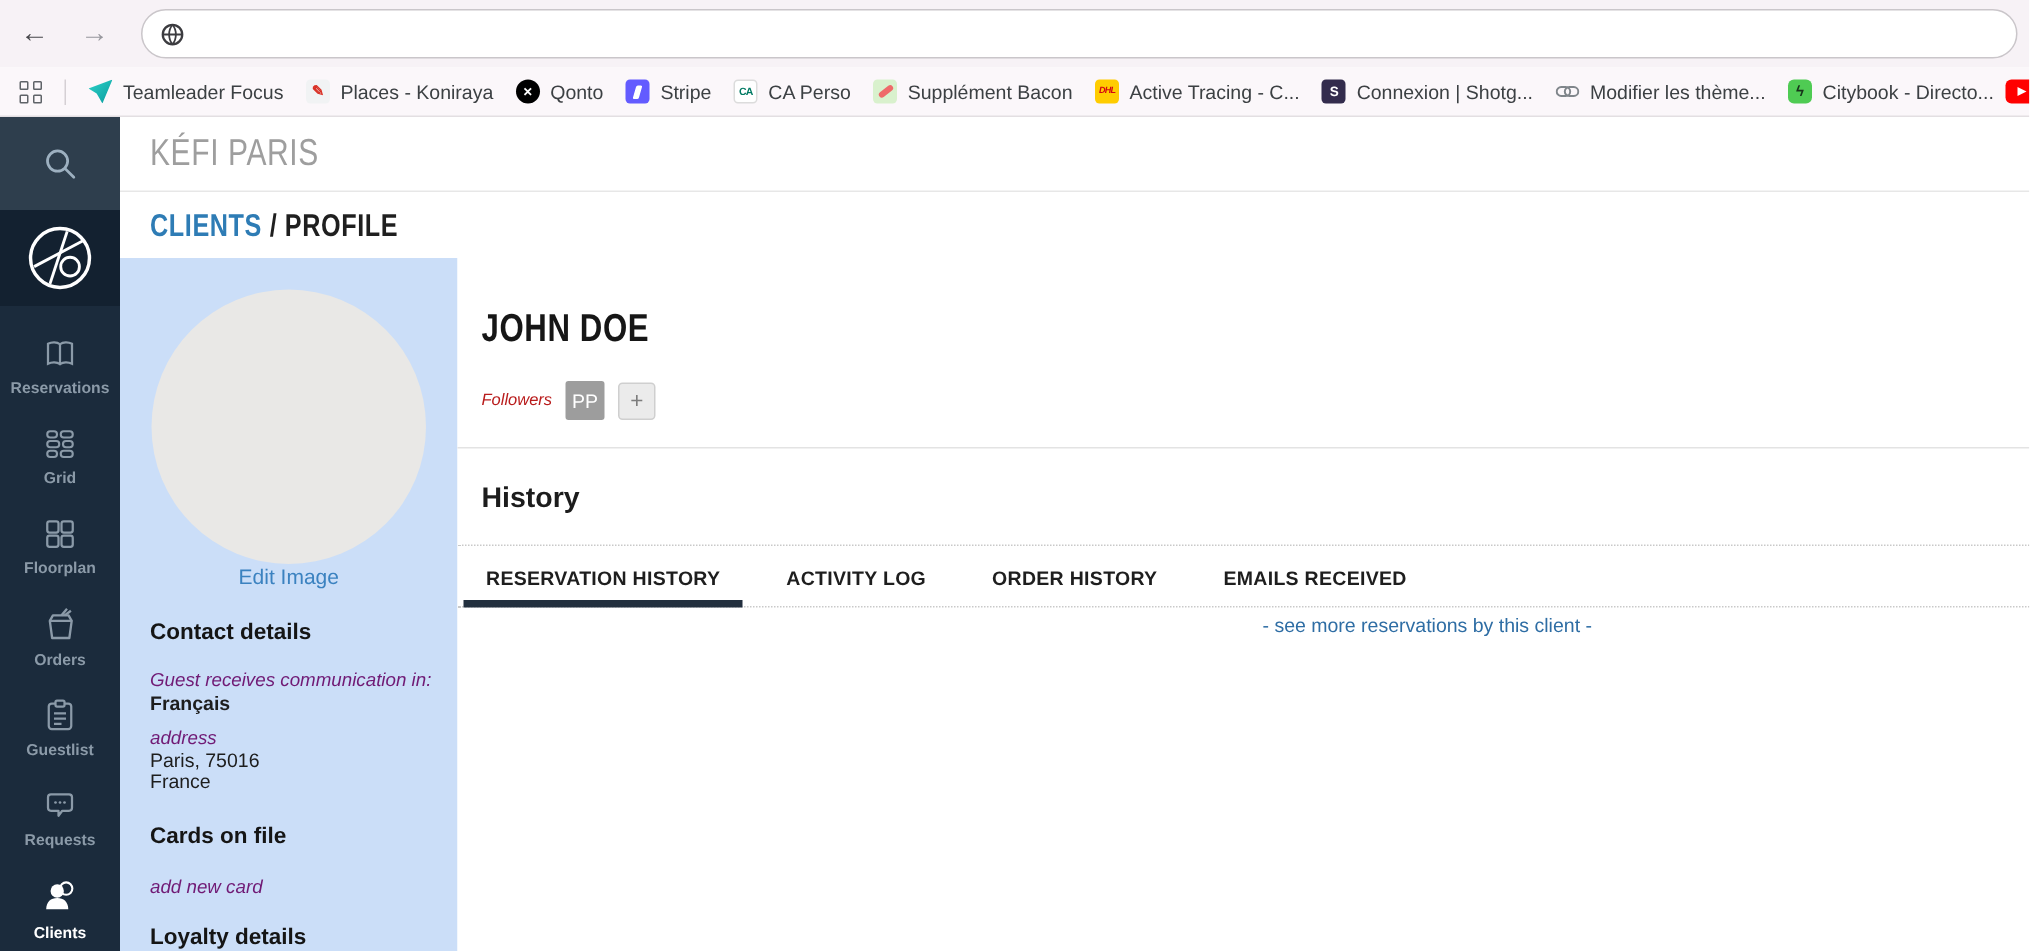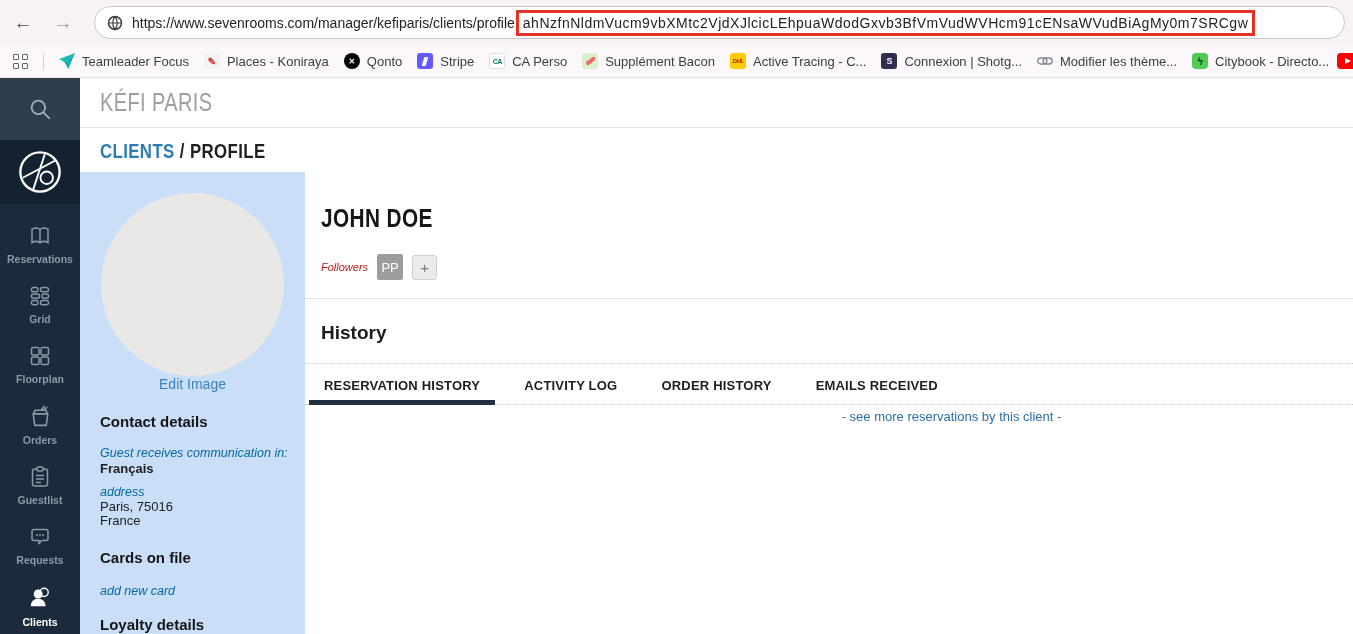--- a/index.html
+++ b/index.html
@@ -73,21 +73,21 @@
   .breadcrumb { font-size:21px; font-weight:bold; letter-spacing:.5px; }
   .bc-section { color:#2e7cb5; cursor:pointer; }
   .bc-sep, .bc-page { color:#1f1f1f; }
 
   
   .bodyarea { position:absolute; left:80px; right:0; top:172px; bottom:0; background:#fff; }
   .panel { position:absolute; left:0; top:0; width:225px; bottom:0; background:#cbdef8; overflow:hidden; }
   .avatar { width:183px; height:183px; border-radius:50%; background:#e9e8e6; margin:21px auto 0; }
   .edit-image { text-align:center; color:#3b82c0; font-size:14px; cursor:pointer; }
   .panel-h { font-size:15px; font-weight:bold; color:#151515; margin:21px 0 0 20px; }
-  .muted-i { font-style:italic; color:#0369a1; font-size:12.5px; margin-left:20px; line-height:15px; }
+  .muted-i { font-style:italic; color:#701a75; font-size:12.5px; margin-left:20px; line-height:15px; }
   .pv { font-size:13px; color:#1d1d1d; margin-left:20px; line-height:14px; }
   .pv.b { font-weight:bold; }
   .mt16 { margin-top:16px; } .mt9 { margin-top:9px; } .mt18 { margin-top:18px; } .mt1 { margin-top:1px; }
 
   .main { position:absolute; left:225px; right:0; top:0; bottom:0; background:#fff; }
   .client-name { margin:31px 0 0 16px; font-size:26px; font-weight:bold; color:#161616; letter-spacing:.5px; }
   .followers { margin:20px 0 0 16px; display:flex; align-items:center; gap:9px; height:26px; }
   .followers-label { font-style:italic; font-size:11px; color:#b91c1c; }
   .badge { width:26px; height:26px; background:#9d9d9d; color:#fff; font-weight:normal; font-size:13px;
            display:flex; align-items:center; justify-content:center; border-radius:2px; cursor:pointer; }
@@ -114,24 +114,20 @@
       <div class="nav-btn fwd">→</div>
       <div class="nav-btn">⟳</div>
     </div>
     <div class="omnibox">
       <span class="globe">
         <svg width="16" height="16" viewBox="0 0 16 16">
             <circle cx="8" cy="8" r="6.5" fill="none" stroke="#3c3c40" stroke-width="1.5"></circle>
             <path d="M1.5 8 H14.5 M8 1.5 C5 5 5 11 8 14.5 M8 1.5 C11 5 11 11 8 14.5" fill="none" stroke="#3c3c40" stroke-width="1.2"></path>
           </svg>
       </span>
-      <span class="url-row">
-        <span>https://www.sevenrooms.com/manager/kefiparis/clients/profile</span>
-          <span class="url-highlight">ahNzfnNldmVucm9vbXMtc2VjdXJlcicLEhpuaWdodGxvb3BfVmVudWVHcm91cENsaWVudBiAgMy0m7SRCgw</span>
-      </span>
     </div>
   </div>
 
   <div class="bmbar">
     <span class="apps-grid">
         <i></i>
         <i></i>
         <i></i>
         <i></i>
       </span>

